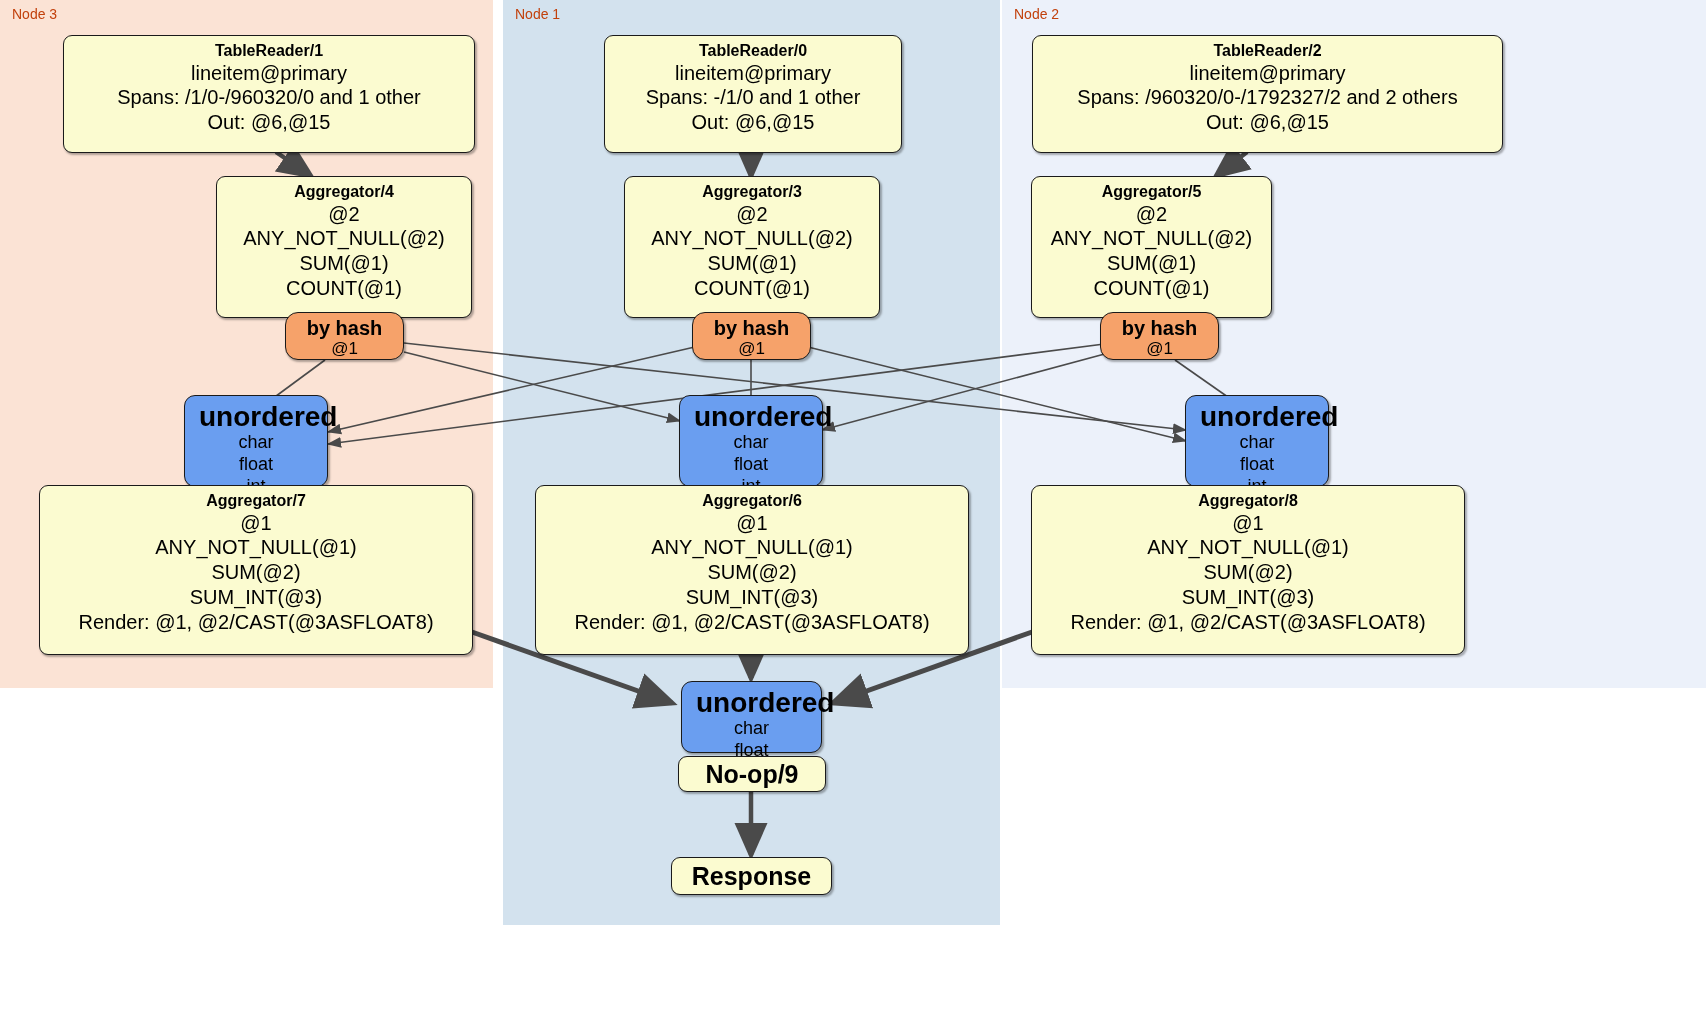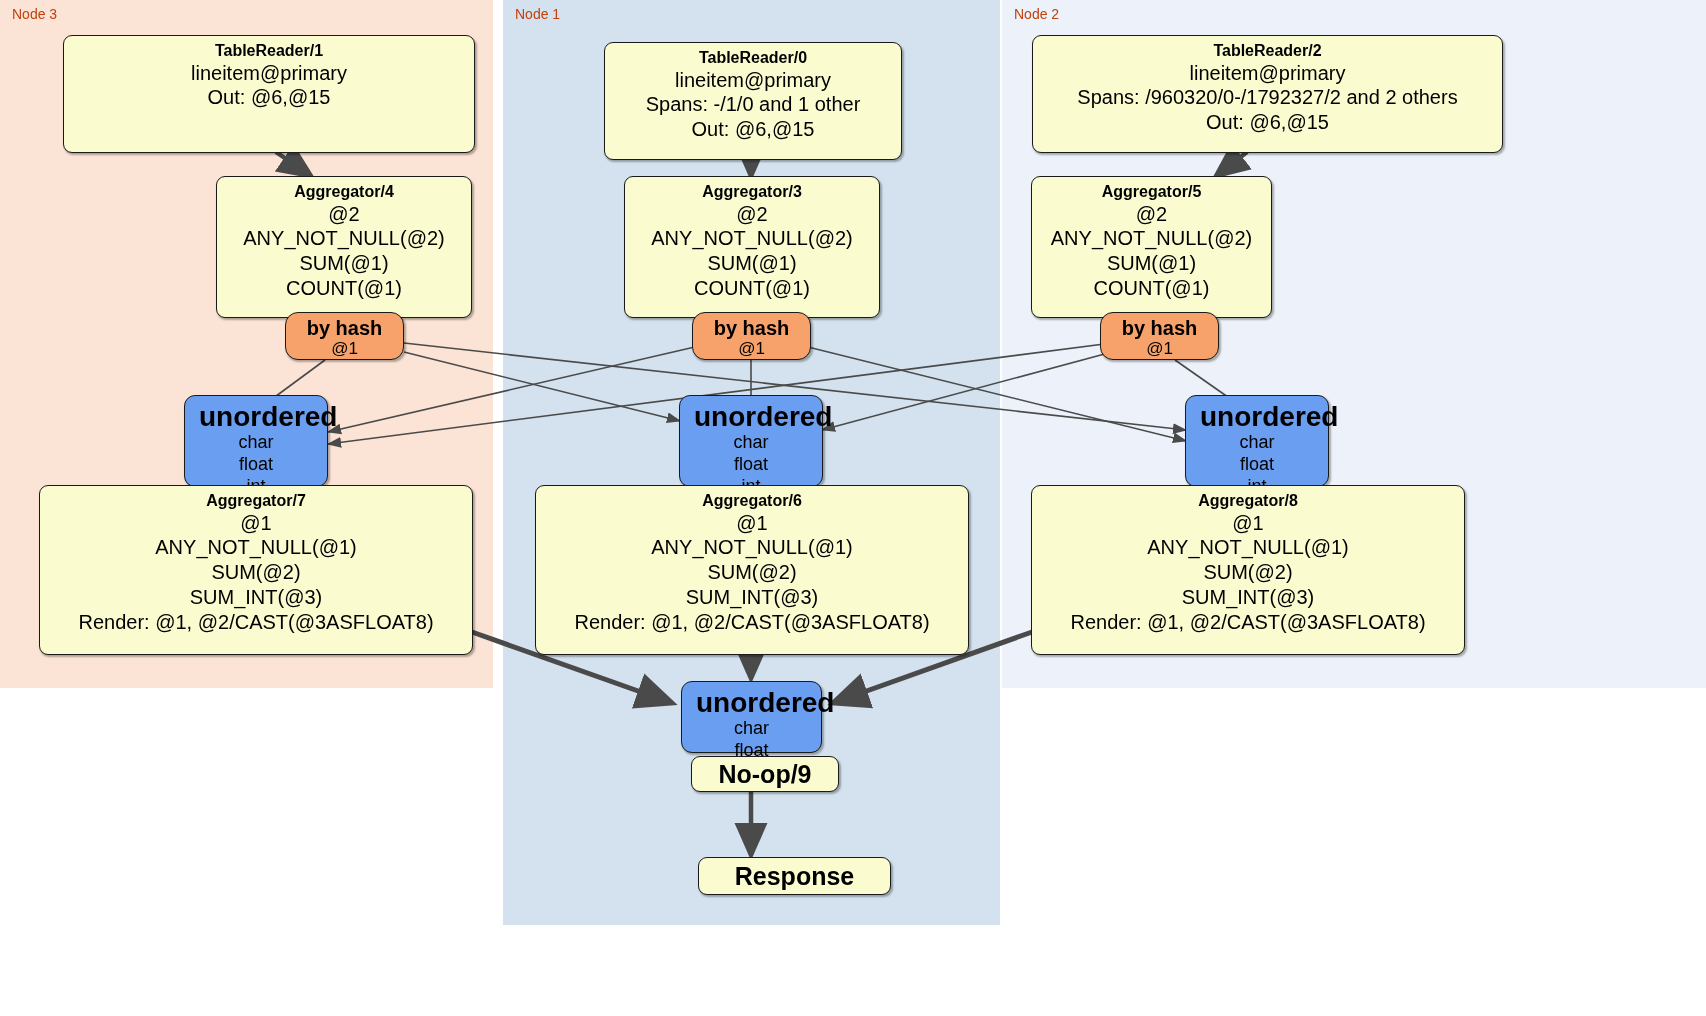--- a/index.html
+++ b/index.html
@@ -119,21 +119,20 @@
     position: absolute;
     box-sizing: border-box;
     background: #fbfbd0;
     border: 1.6px solid #1a1a1a;
     border-radius: 9px;
     text-align: center;
     display: flex;
     align-items: center;
     justify-content: center;
     box-shadow: 1.5px 2px 2px rgba(0,0,0,0.30);
-    margin-left: 13px;
   }
   .small-proc .t {
     font-size: 25px;
     font-weight: bold;
     color: #000;
     white-space: nowrap;
   }
 </style>
 </head>
 <body>
@@ -182,24 +181,25 @@
     <path d="M472,632 L672,703" stroke="#4a4a4a" stroke-width="5" fill="none" marker-end="url(#ah)"></path>
     <path d="M751,655 L751,678" stroke="#4a4a4a" stroke-width="5" fill="none" marker-end="url(#ah)"></path>
     <path d="M1032,632 L833,703" stroke="#4a4a4a" stroke-width="5" fill="none" marker-end="url(#ah)"></path>
 
     <path d="M751,790 L751,855" stroke="#4a4a4a" stroke-width="4.5" fill="none" marker-end="url(#ah)"></path>
   </svg>
 
   <div class="proc" style="left:63px; top:35px; width:412px; height:118px;">
     <div class="t">TableReader/1</div>
     <div class="l">lineitem@primary</div>
+    <div class="l">Spans: /1/0-/960320/0 and 1 other</div>
     <div class="l">Out: @6,@15</div>
   </div>
 
-  <div class="proc" style="left:604px; top:35px; width:298px; height:118px;margin-top:7px;">
+  <div class="proc" style="left:604px; top:35px; width:298px; height:118px;">
     <div class="t">TableReader/0</div>
     <div class="l">lineitem@primary</div>
     <div class="l">Spans: -/1/0 and 1 other</div>
     <div class="l">Out: @6,@15</div>
   </div>
 
   <div class="proc" style="left:1032px; top:35px; width:471px; height:118px;">
     <div class="t">TableReader/2</div>
     <div class="l">lineitem@primary</div>
     <div class="l">Spans: /960320/0-/1792327/2 and 2 others</div>
@@ -296,17 +296,17 @@
   <div class="sync" style="left:681px; top:681px; width:141px; height:72px;">
     <div class="t">unordered</div>
     <div class="l">char</div>
     <div class="l">float</div>
   </div>
 
   <div class="small-proc" style="left:678px; top:756px; width:148px; height:36px;">
     <div class="t">No-op/9</div>
   </div>
 
-  <div class="small-proc" style="left:685px; top:857px; width:193px; height:38px;">
+  <div class="small-proc" style="left:671px; top:857px; width:161px; height:38px;">
     <div class="t">Response</div>
   </div>
 
 </div>
 
 </body></html>

